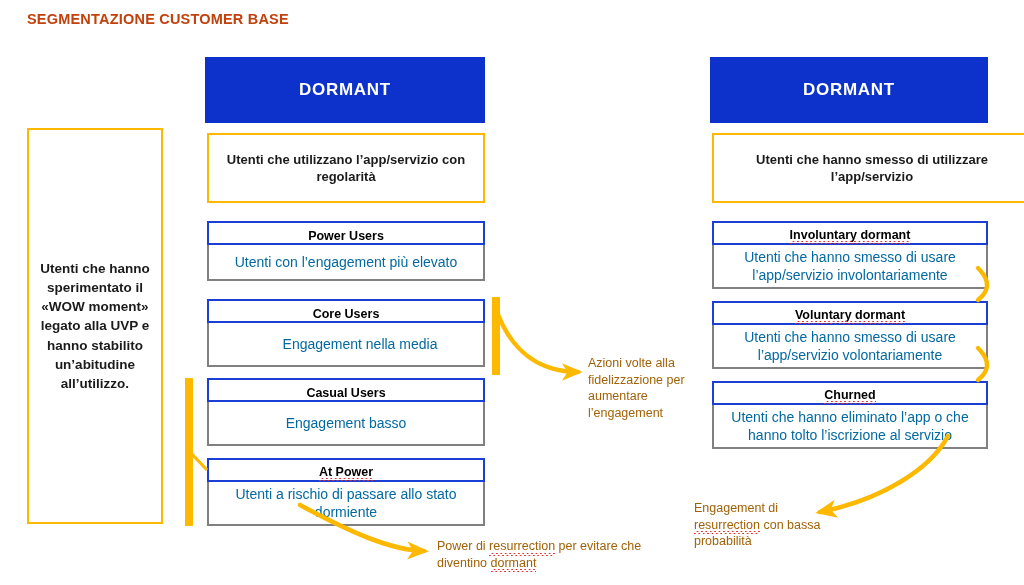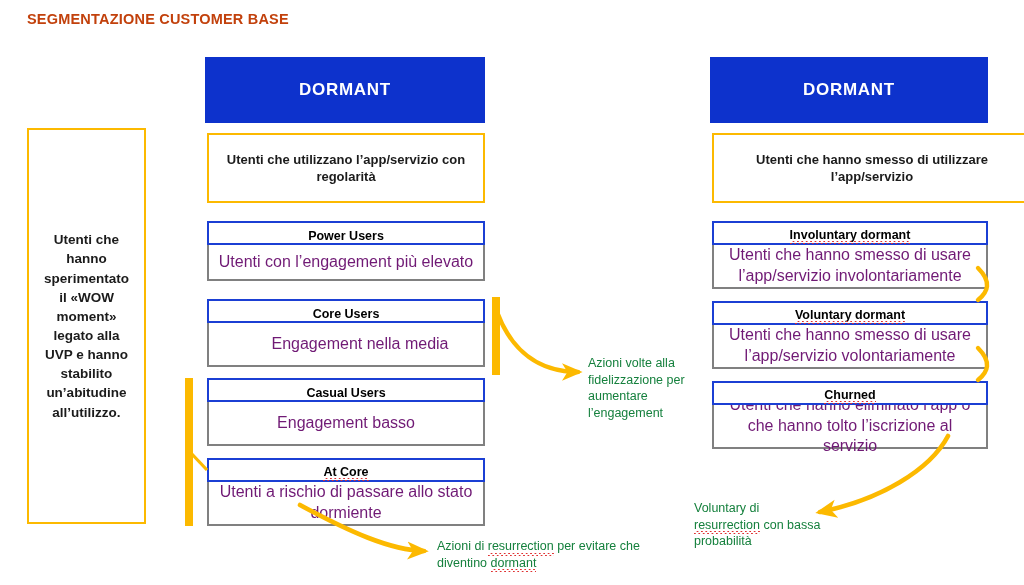--- a/index.html
+++ b/index.html
@@ -61,21 +61,21 @@
     align-items: center;
     justify-content: center;
     text-align: center;
     font-size: 13px;
     font-weight: bold;
     color: #1b1b1b;
     line-height: 1.32;
     padding: 0 10px;
   }
   .desc-box.activated {
-    left: 27px; top: 128px; width: 119px; height: 396px;
+    left: 27px; top: 128px; width: 136px; height: 396px;
     font-size: 13.5px; line-height: 1.42;
   }
   .desc-box.engaged { left: 207px; top: 133px; width: 278px; height: 70px; }
   .desc-box.dormant { left: 712px; top: 133px; width: 320px; height: 70px; }
 
   
   .seg-card {
     position: absolute;
     box-sizing: border-box;
   }
@@ -110,22 +110,22 @@
   }
   .seg-body {
     border: 2px solid #808080;
     border-top: none;
     background: #ffffff;
     box-sizing: border-box;
     display: flex;
     align-items: center;
     justify-content: center;
     text-align: center;
-    font-size: 16px;
-    color: #701a75;
+    font-size: 14px;
+    color: #0369a1;
     line-height: 1.3;
     padding: 2px 8px;
   }
 
   
   .seg-card.e1 { left: 207px; top: 221px; width: 278px; }
   .seg-card.e1 .seg-body { height: 36px; }
   .seg-card.e2 { left: 207px; top: 299px; width: 278px; }
   .seg-card.e2 .seg-body { height: 44px; padding-left: 36px; }
   .seg-card.e3 { left: 207px; top: 378px; width: 278px; border-radius: 23px; }
@@ -138,21 +138,21 @@
   .seg-card.d1 .seg-body { height: 44px; }
   .seg-card.d2 { left: 712px; top: 301px; width: 276px; }
   .seg-card.d2 .seg-body { height: 44px; }
   .seg-card.d3 { left: 712px; top: 381px; width: 276px; }
   .seg-card.d3 .seg-body { height: 44px; }
 
   
   .annot {
     position: absolute;
     font-size: 12.5px;
-    color: #15803d;
+    color: #a16207;
     line-height: 1.32;
   }
   .annot.fidelizzazione { left: 588px; top: 355px; width: 110px; }
   .annot.resurrection   { left: 437px; top: 538px; width: 215px; }
   .annot.tentativo      { left: 694px; top: 500px; width: 130px; }
 
   .u-squig {
     position: relative;
     display: inline-block;
   }
@@ -213,21 +213,21 @@
 
   <div class="seg-card e3">
     <div class="seg-head">
         <span>Casual Users</span>
       </div>
     <div class="seg-body">Engagement basso</div>
   </div>
 
   <div class="seg-card e4">
     <div class="seg-head">
-        <span class="squiggle">At Core</span>
+        <span class="squiggle">At Power</span>
       </div>
     <div class="seg-body">Utenti a rischio di passare allo stato dormiente</div>
   </div>
 
   <div class="col-header dormant">DORMANT</div>
   <div class="desc-box dormant">Utenti che hanno smesso di utilizzare l’app/servizio</div>
 
   <div class="seg-card d1">
     <div class="seg-head">
         <span class="squiggle">Involuntary dormant</span>
@@ -266,17 +266,17 @@
     <path d="M 300 505 C 350 532, 390 550, 424 551" stroke="#fcb900" stroke-width="4.6" fill="none" stroke-linecap="round" marker-end="url(#ah-r)"></path>
 
     <path d="M 978 268 C 992 282, 988 292, 978 300" stroke="#fcb900" stroke-width="4.4" fill="none" stroke-linecap="round"></path>
     <path d="M 978 348 C 992 362, 988 372, 978 380" stroke="#fcb900" stroke-width="4.4" fill="none" stroke-linecap="round"></path>
 
     <path d="M 948 436 C 930 470, 880 500, 820 512" stroke="#fcb900" stroke-width="4.6" fill="none" stroke-linecap="round" marker-end="url(#ah-r)"></path>
   </svg>
 
   <div class="annot fidelizzazione">Azioni volte alla fidelizzazione per aumentare l’engagement</div>
 
-  <div class="annot resurrection"><span>Azioni di </span><span class="u-squig">resurrection</span><span> per evitare che diventino </span><span class="u-squig">dormant</span></div>
-
-  <div class="annot tentativo"><span>Voluntary di </span><span class="u-squig">resurrection</span><span> con bassa probabilità</span></div>
+  <div class="annot resurrection"><span>Power di </span><span class="u-squig">resurrection</span><span> per evitare che diventino </span><span class="u-squig">dormant</span></div>
+
+  <div class="annot tentativo"><span>Engagement di </span><span class="u-squig">resurrection</span><span> con bassa probabilità</span></div>
 
 </div>
 
 </body></html>

